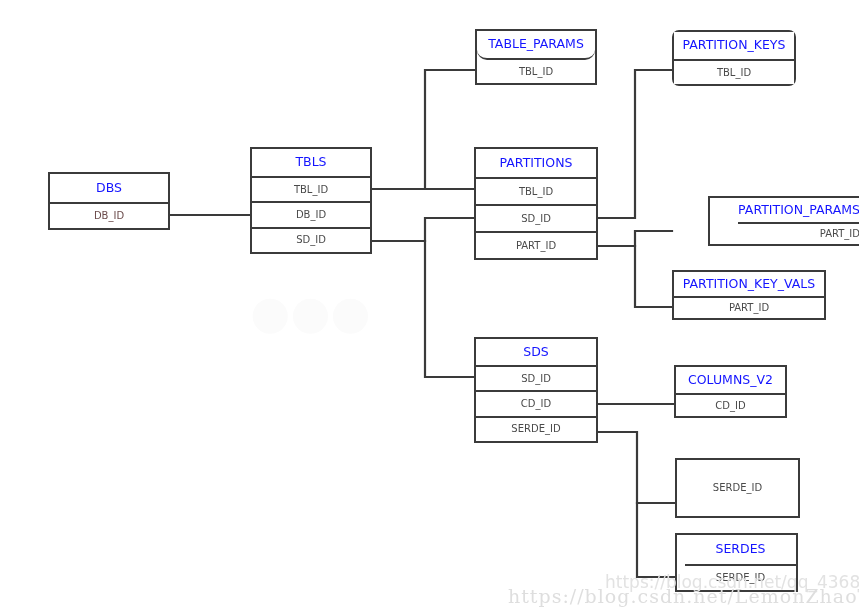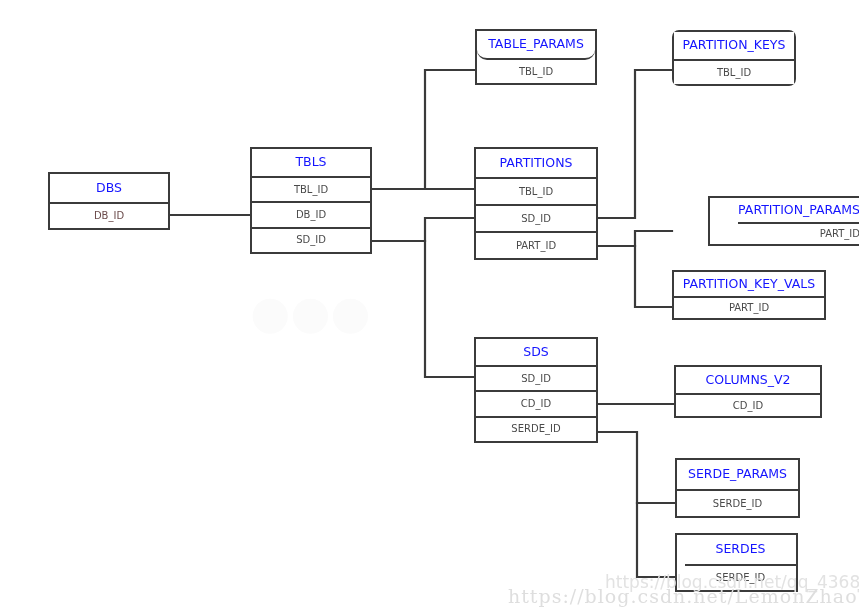--- a/index.html
+++ b/index.html
@@ -160,27 +160,26 @@
     <div class="field" style="flex:1;">PART_ID</div>
   </div>
 
   <div class="entity" style="left:474px; top:337px; width:124px; height:106px;">
     <div class="title" style="height:26px;">SDS</div>
     <div class="field" style="flex:1;">SD_ID</div>
     <div class="field" style="flex:1;">CD_ID</div>
     <div class="field" style="flex:1;">SERDE_ID</div>
   </div>
 
-  <div class="entity" style="left:674px; top:365px; width:148px; height:53px;">
+  <div class="entity" style="left:674px; top:365px; width:113px; height:53px;">
     <div class="title" style="height:26px;">COLUMNS_V2</div>
     <div class="field" style="flex:1;">CD_ID</div>
   </div>
 
   <div class="entity" style="left:675px; top:458px; width:125px; height:60px;">
-    <div class="title" style="height:29px;">SERDE_PARAMS</div>
     <div class="field" style="flex:1;">SERDE_ID</div>
   </div>
 
   <div class="entity" style="left:675px; top:533px; width:123px; height:59px;padding-left:8px;">
     <div class="title" style="height:29px;">SERDES</div>
     <div class="field" style="flex:1;">SERDE_ID</div>
   </div>
 
   <div class="wm-center" style="left:250px; top:285px;">●●●</div>
 

